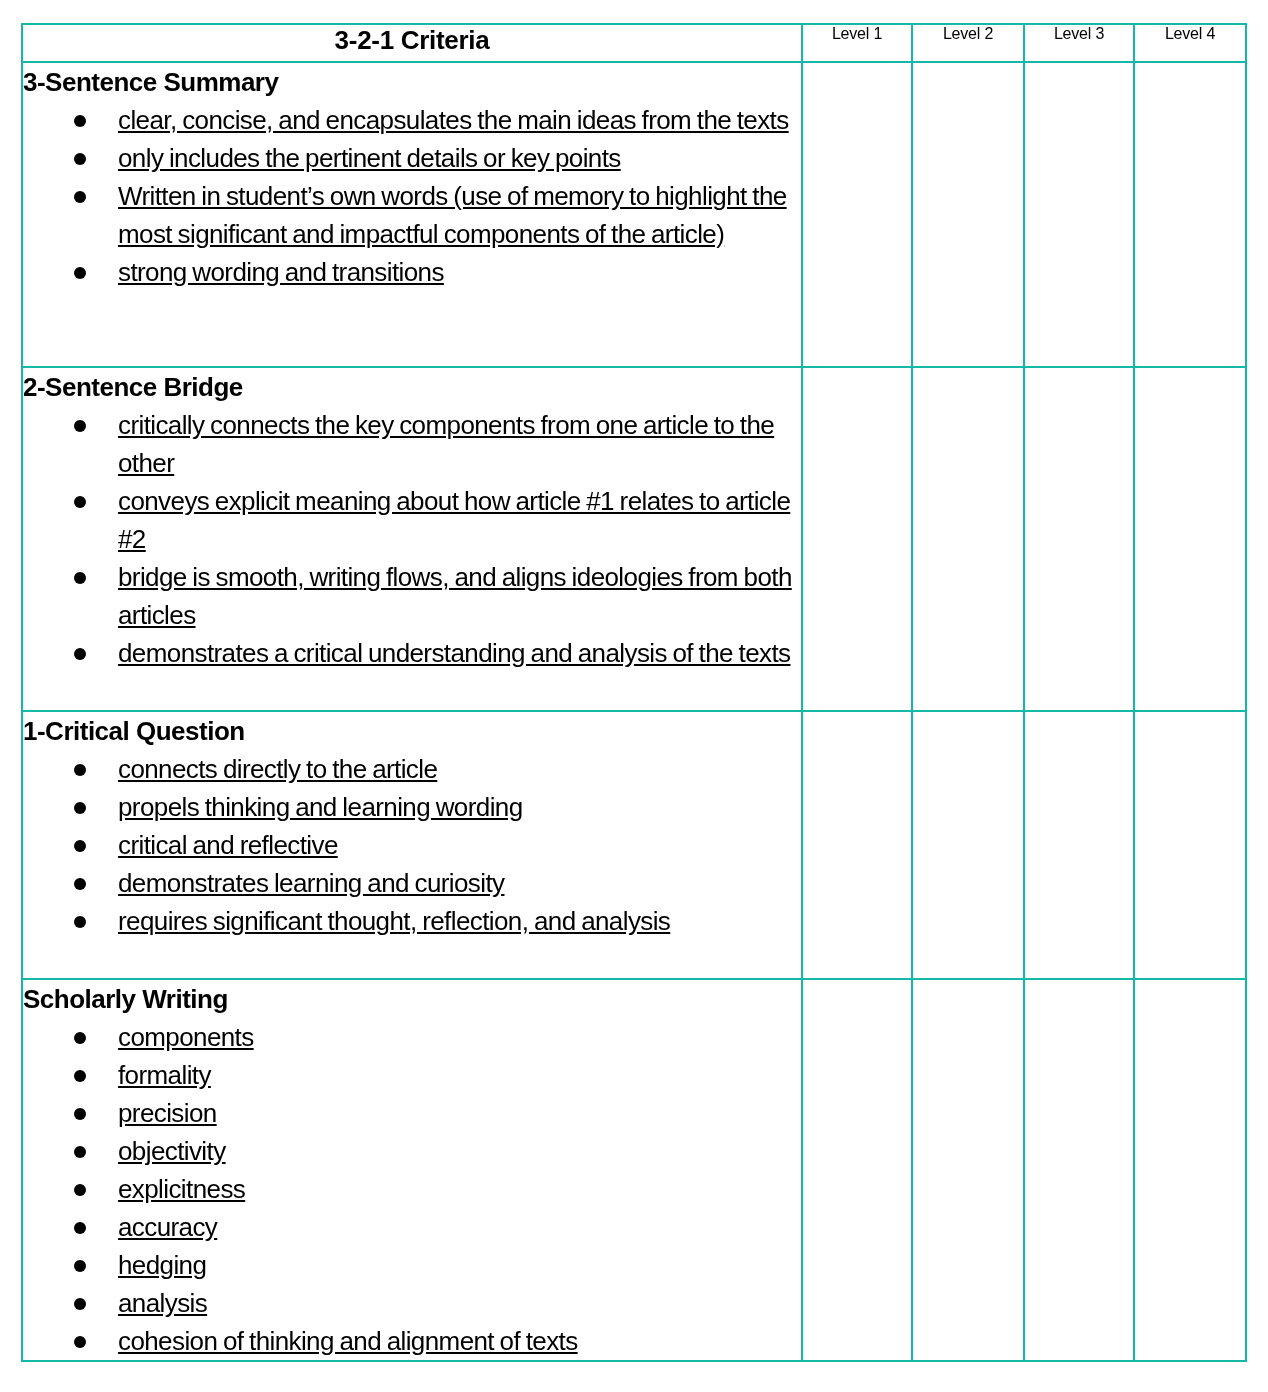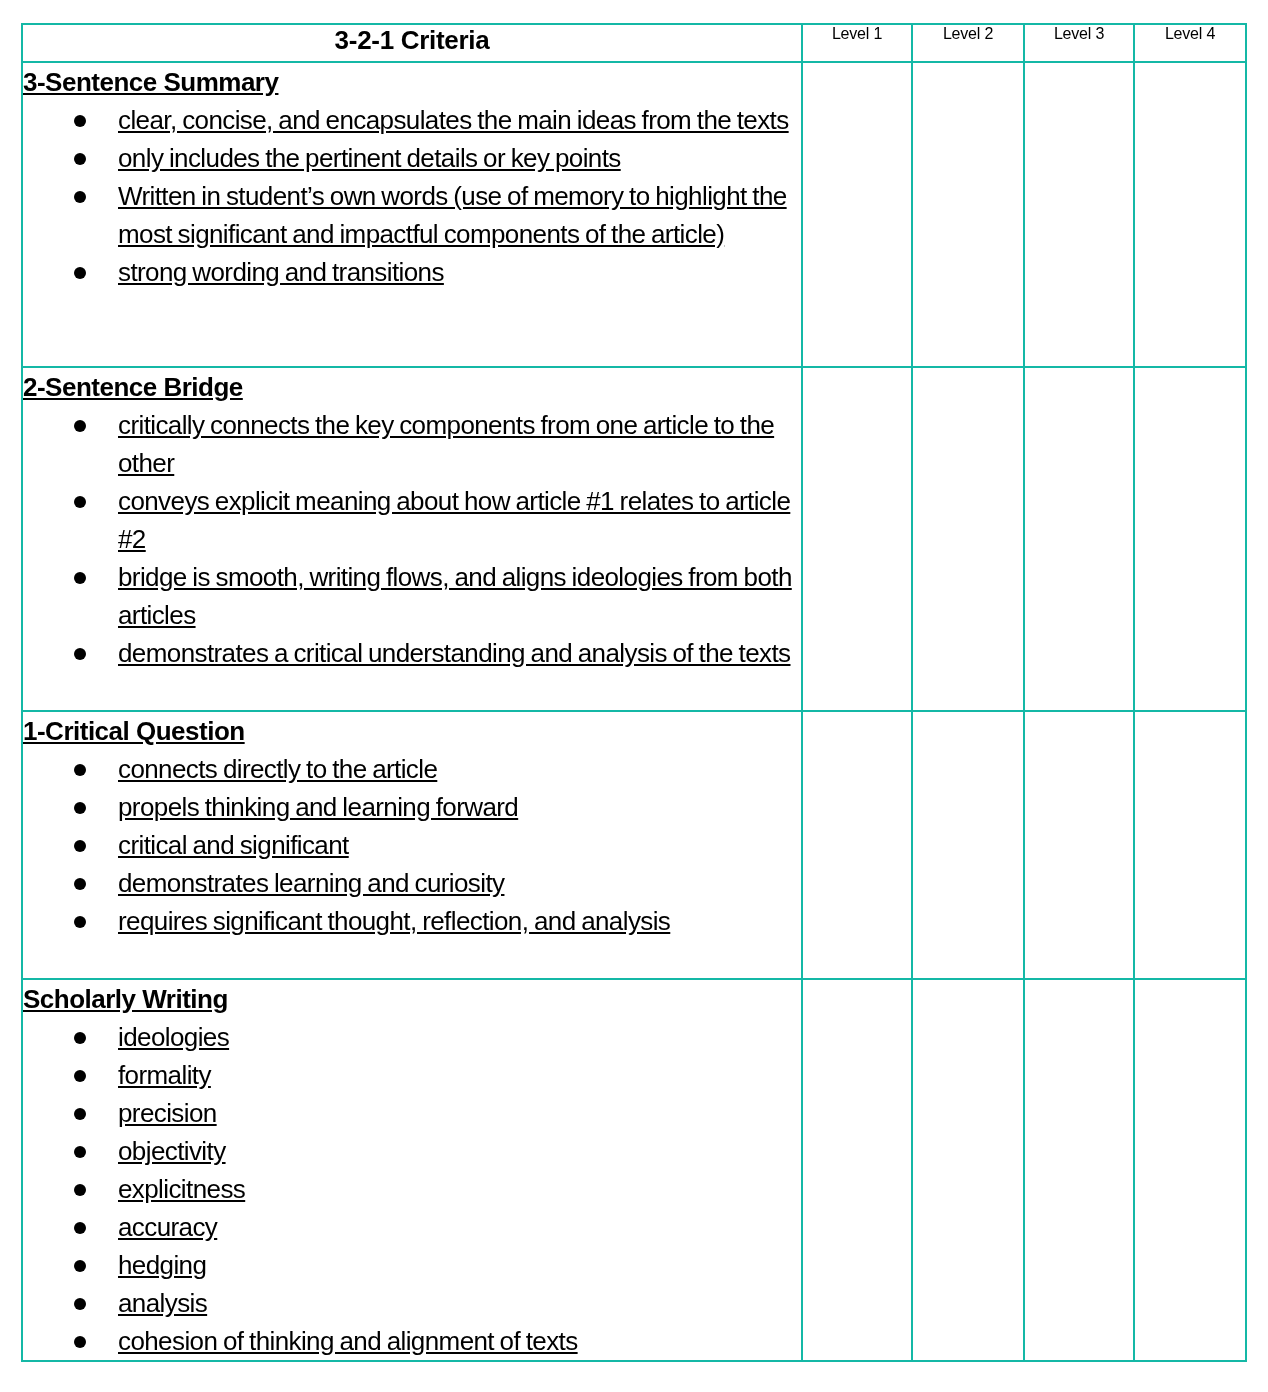--- a/index.html
+++ b/index.html
@@ -52,21 +52,20 @@
     td.criteria-cell {
       padding-left: 14px;
       padding-right: 6px;
       padding-top: 2px;
     }
     .section-title {
       font-weight: bold;
       font-size: 26px;
       line-height: 38px;
       letter-spacing: -0.5px;
-      text-decoration: underline;
     }
     ul.bullets {
       list-style: none;
       margin: 0;
       padding: 0;
     }
     ul.bullets li {
       position: relative;
       padding-left: 95px;
       font-size: 26px;
@@ -137,37 +136,37 @@
       <td class="score-cell"></td>
       <td class="score-cell"></td>
       <td class="score-cell"></td>
     </tr>
 
     <tr class="row-question">
       <td class="criteria-cell">
         <div class="section-title">1-Critical Question</div>
         <ul class="bullets">
           <li><span class="bullet"></span><span>connects directly to the article</span></li>
-          <li><span class="bullet"></span><span>propels thinking and learning forward</span></li>
-          <li><span class="bullet"></span><span>critical and significant</span></li>
+          <li><span class="bullet"></span><span>propels thinking and learning wording</span></li>
+          <li><span class="bullet"></span><span>critical and reflective</span></li>
           <li><span class="bullet"></span><span>demonstrates learning and curiosity</span></li>
           <li><span class="bullet"></span><span>requires significant thought, reflection, and analysis</span></li>
         </ul>
       </td>
       <td class="score-cell"></td>
       <td class="score-cell"></td>
       <td class="score-cell"></td>
       <td class="score-cell"></td>
     </tr>
 
     <tr class="row-writing">
       <td class="criteria-cell">
         <div class="section-title">Scholarly Writing</div>
         <ul class="bullets">
-          <li><span class="bullet"></span><span>ideologies</span></li>
+          <li><span class="bullet"></span><span>components</span></li>
           <li><span class="bullet"></span><span>formality</span></li>
           <li><span class="bullet"></span><span>precision</span></li>
           <li><span class="bullet"></span><span>objectivity</span></li>
           <li><span class="bullet"></span><span>explicitness</span></li>
           <li><span class="bullet"></span><span>accuracy</span></li>
           <li><span class="bullet"></span><span>hedging</span></li>
           <li><span class="bullet"></span><span>analysis</span></li>
           <li><span class="bullet"></span><span>cohesion of thinking and alignment of texts</span></li>
         </ul>
       </td>

